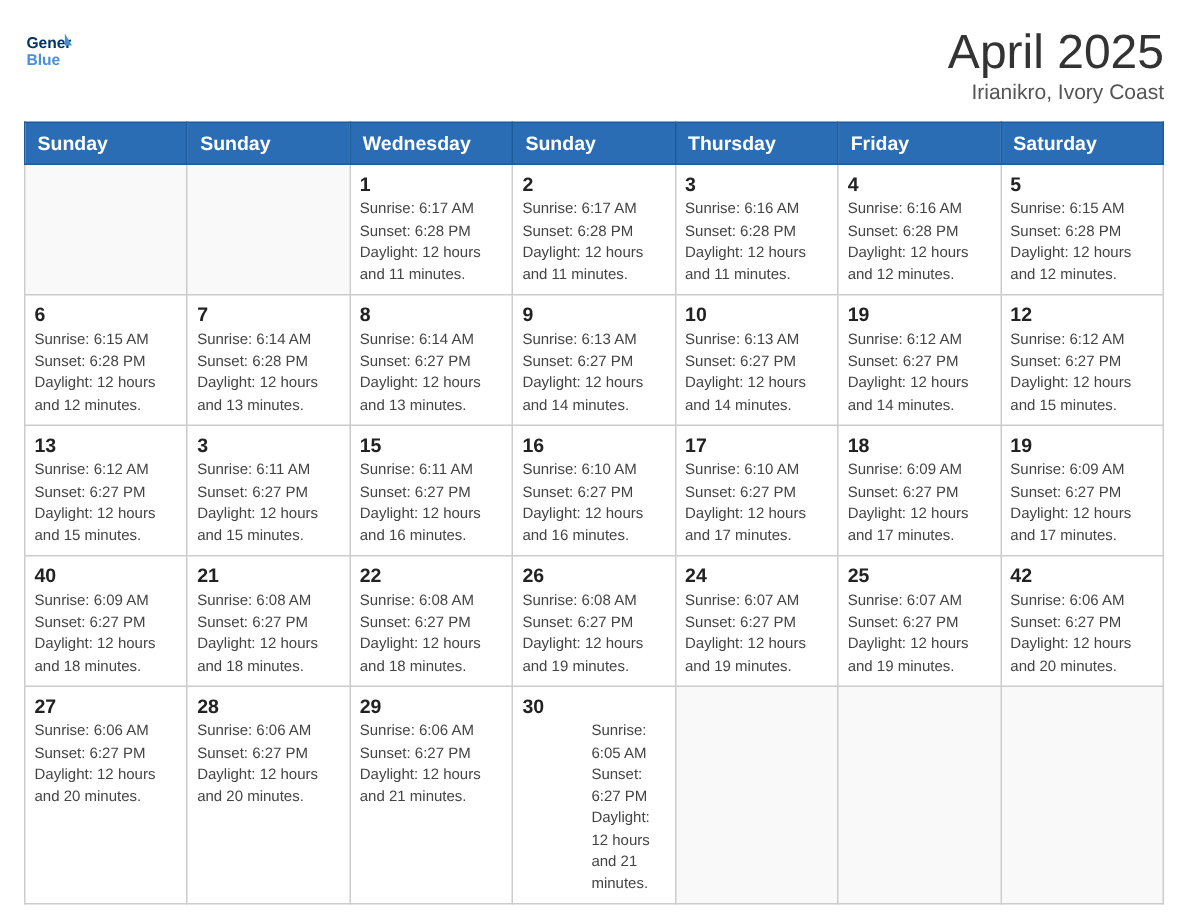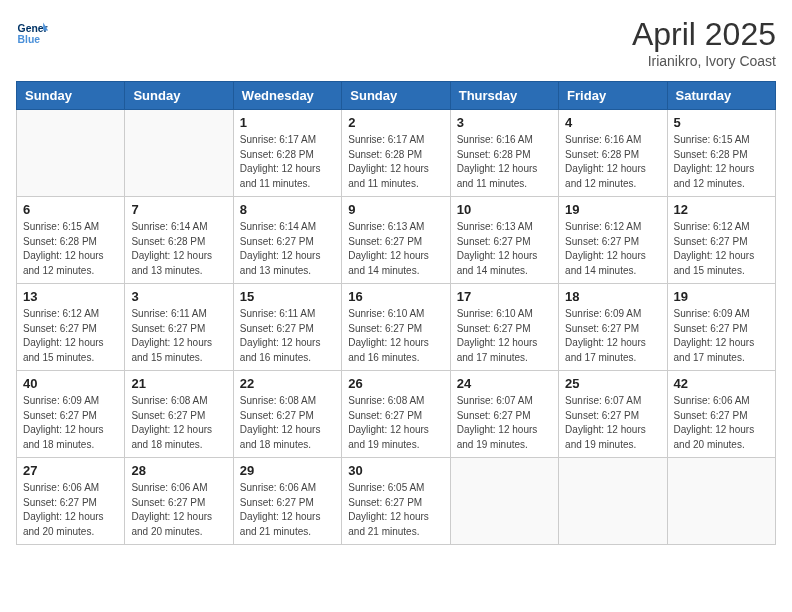--- a/index.html
+++ b/index.html
@@ -287,21 +287,21 @@
 Daylight: 12 hours and 20 minutes.</div>
         </td>
         <td>
           <span class="day-number">29</span>
           <div class="day-info" style="white-space: pre-line;">Sunrise: 6:06 AM
 Sunset: 6:27 PM
 Daylight: 12 hours and 21 minutes.</div>
         </td>
         <td>
           <span class="day-number">30</span>
-          <div class="day-info" style="white-space: pre-line;">Sunrise: 6:05 AM
+          <div class="day-info" style="white-space: pre-line; margin-left: 46px;">Sunrise: 6:05 AM
 Sunset: 6:27 PM
 Daylight: 12 hours and 21 minutes.</div>
         </td>
         <td class="empty"></td>
         <td class="empty"></td>
         <td class="empty"></td>
       </tr>
     </tbody>
 </table>
 

